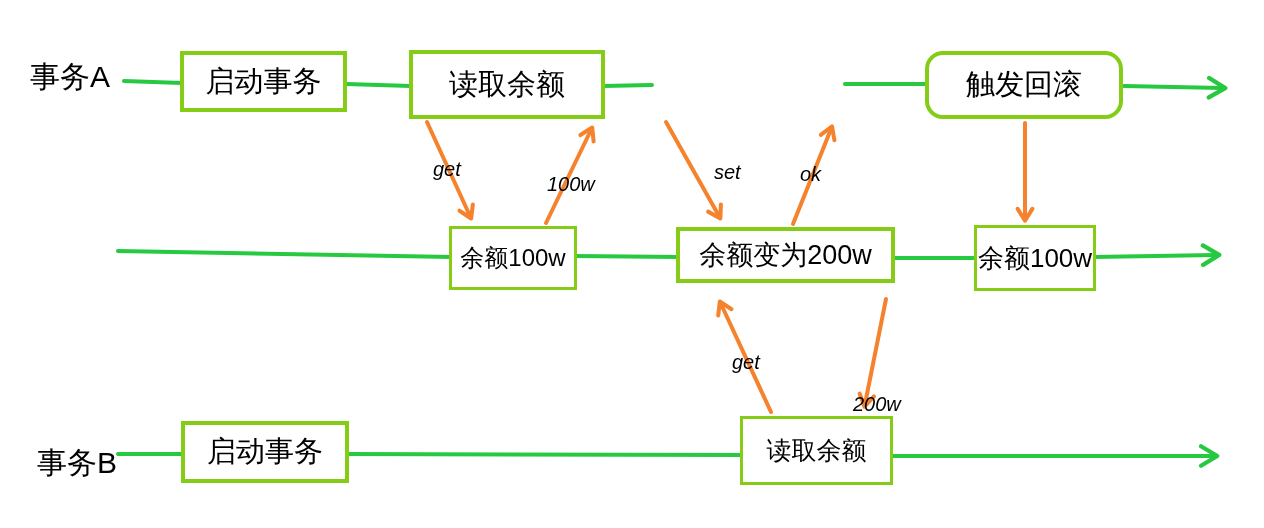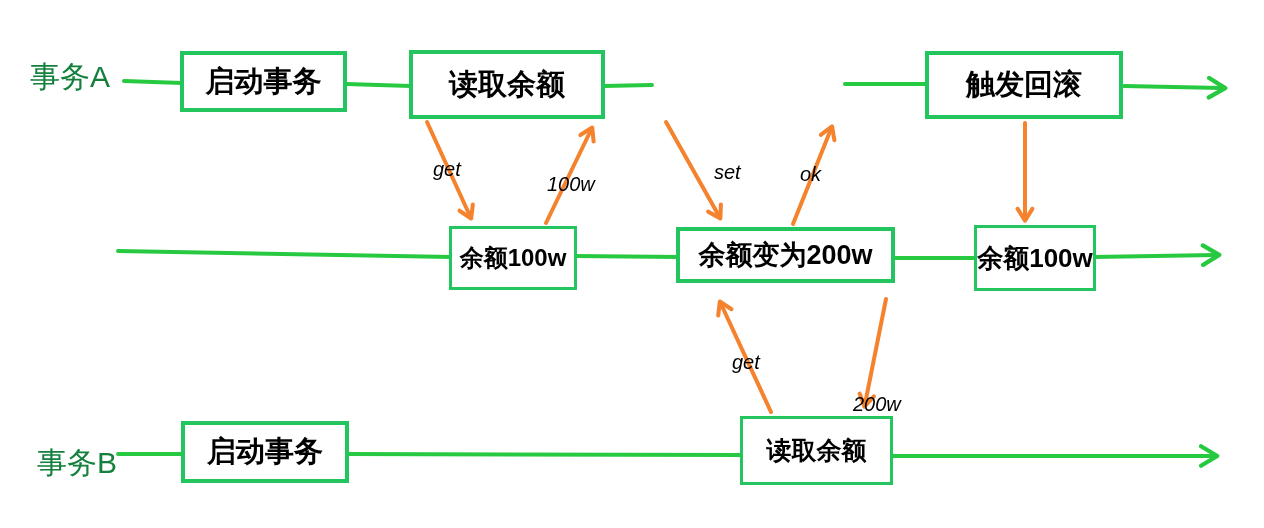--- a/index.html
+++ b/index.html
@@ -14,34 +14,33 @@
   }
   .lines-layer {
     position: absolute;
     left: 0; top: 0;
     width: 1264px; height: 528px;
   }
   .lane-label {
     position: absolute;
     font-size: 30px;
     line-height: 1;
-    color: #15803d;
+    color: #000000;
     white-space: nowrap;
   }
   .node-box {
     position: absolute;
     box-sizing: border-box;
     background: #ffffff;
-    border: 4px solid #22c55e;
+    border: 4px solid #84cc16;
     display: flex;
     align-items: center;
     justify-content: center;
     white-space: nowrap;
     color: #000000;
-    font-weight: bold;
   }
   .edge-label {
     position: absolute;
     font-size: 20px;
     line-height: 1;
     color: #000000;
     white-space: nowrap;
     font-style: italic;
   }
 </style>
@@ -90,21 +89,21 @@
       <line x1="771" y1="412" x2="721" y2="304" marker-end="url(#mo)"></line>
       <line x1="886" y1="299" x2="865" y2="404" marker-end="url(#mo)"></line>
     </g>
   </svg>
 
   <div class="lane-label" style="left:30px; top:62px;">事务A</div>
   <div class="lane-label" style="left:37px; top:448px;">事务B</div>
 
   <div class="node-box" style="left:180px; top:51px; width:167px; height:61px; font-size:29px;">启动事务</div>
   <div class="node-box" style="left:409px; top:50px; width:196px; height:69px; font-size:29px;">读取余额</div>
-  <div class="node-box" style="left:925px; top:51px; width:198px; height:68px; font-size:29px;">触发回滚</div>
+  <div class="node-box" style="left:925px; top:51px; width:198px; height:68px; font-size:29px;border-radius:18px;">触发回滚</div>
 
   <div class="node-box" style="left:449px; top:226px; width:128px; height:64px; border-width:3px; font-size:24px;">余额100w</div>
   <div class="node-box" style="left:676px; top:227px; width:219px; height:56px; font-size:27px;">余额变为200w</div>
   <div class="node-box" style="left:974px; top:225px; width:122px; height:66px; border-width:3px; font-size:26px;">余额100w</div>
 
   <div class="node-box" style="left:181px; top:421px; width:168px; height:62px; font-size:29px;">启动事务</div>
   <div class="node-box" style="left:740px; top:416px; width:153px; height:69px; border-width:3px; font-size:25px;">读取余额</div>
 
   <div class="edge-label" style="left:433px; top:159px;">get</div>
   <div class="edge-label" style="left:547px; top:174px;">100w</div>

